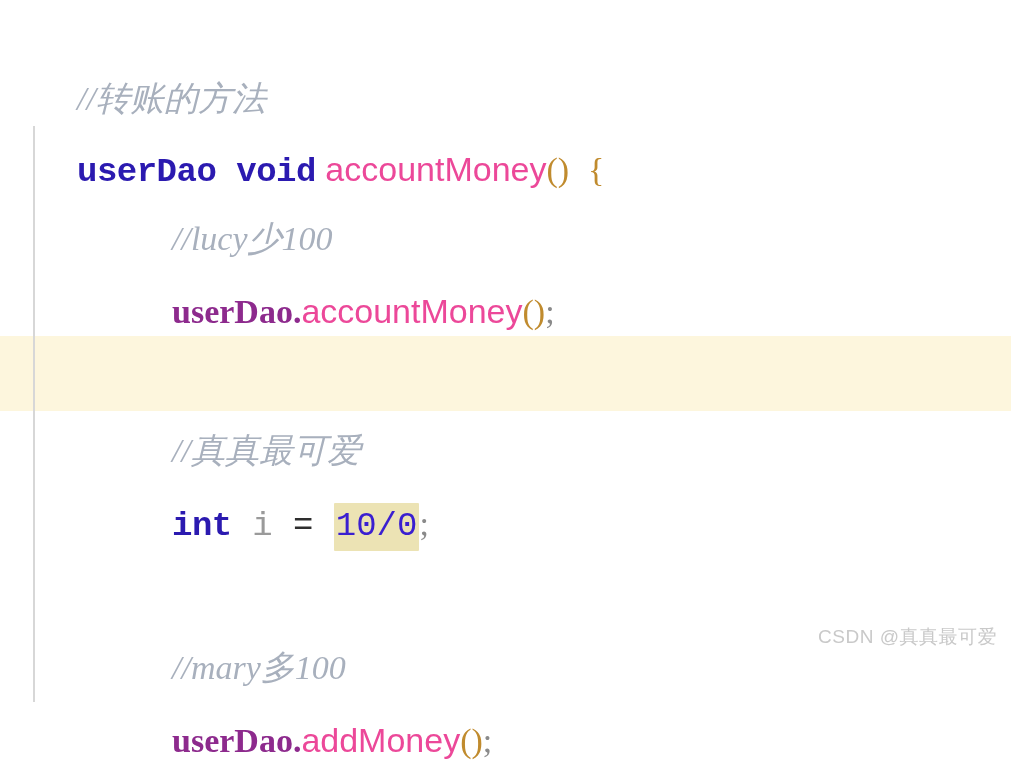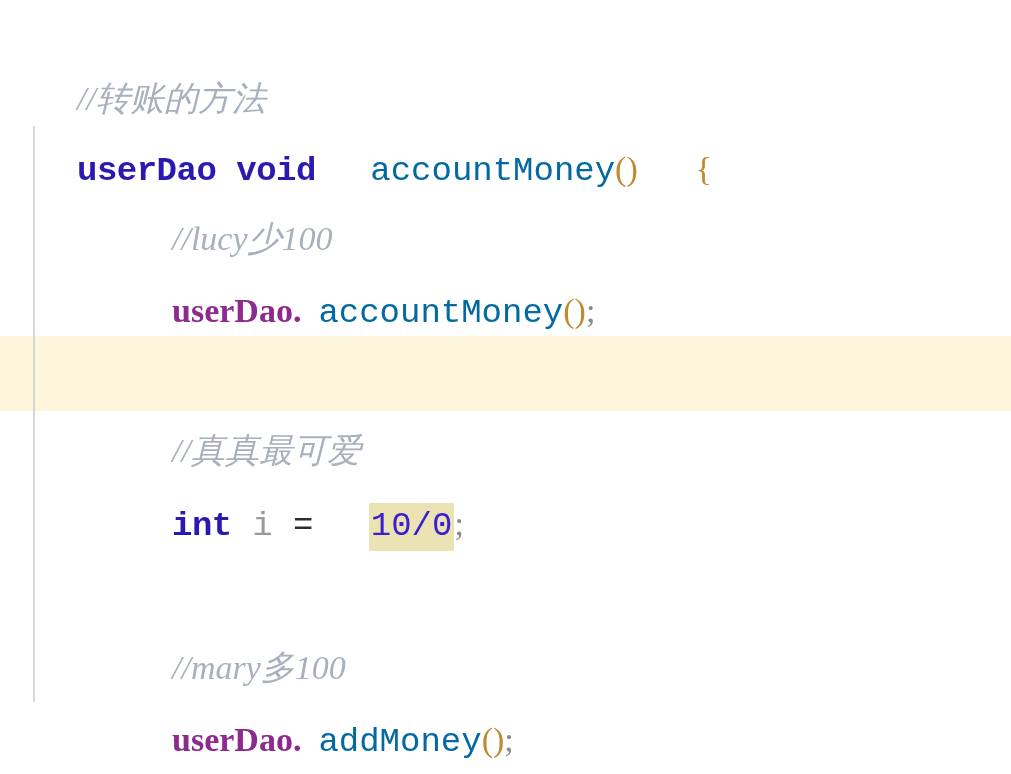--- a/index.html
+++ b/index.html
@@ -62,23 +62,22 @@
     font-style: italic;
     font-family: "Liberation Serif", "DejaVu Serif", serif;
   }
   .tok-keyword {
     color: #2b1ab0;
     font-weight: bold;
     font-family: "Liberation Mono", "DejaVu Sans Mono", monospace;
     letter-spacing: -0.5px;
   }
   .tok-method {
-    color: #0369a1;
-    font-family: Liberation Mono, monospace;
-    margin-left: 17px;
+    color: #ec4899;
+    font-family: Liberation Sans, sans-serif;
   }
   .tok-field {
     color: #8d2a8d;
     font-weight: bold;
     font-family: "Liberation Serif", "DejaVu Serif", serif;
   }
   .tok-brace {
     color: #c08b2e;
     font-family: "Liberation Serif", "DejaVu Serif", serif;
   }
@@ -97,21 +96,20 @@
   .tok-semi {
     color: #8a8a8a;
     font-family: "Liberation Serif", "DejaVu Serif", serif;
   }
 
   
   .inline-hl {
     background: #ece3b4;
     padding: 4px 2px 6px 2px;
     border-radius: 1px;
-    margin-left: 35px;
   }
 
   .watermark {
     position: absolute;
     right: 14px;
     bottom: 8px;
     color: #c9c9c9;
     font-size: 19px;
     font-family: "Liberation Sans", "DejaVu Sans", sans-serif;
     letter-spacing: 0.5px;
@@ -161,14 +159,15 @@
     <div class="line ind1" style="top:632px;">
       <span class="tok-field">userDao</span><span class="tok-field">.</span><span class="tok-method">addMoney</span><span class="tok-brace">()</span><span class="tok-semi">;</span>
     </div>
 
     <div class="line ind0" style="top:700px;">
       
     </div>
 
   </div>
 
+  <div class="watermark">CSDN @真真最可爱</div>
 
 </div>
 
 </body></html>

